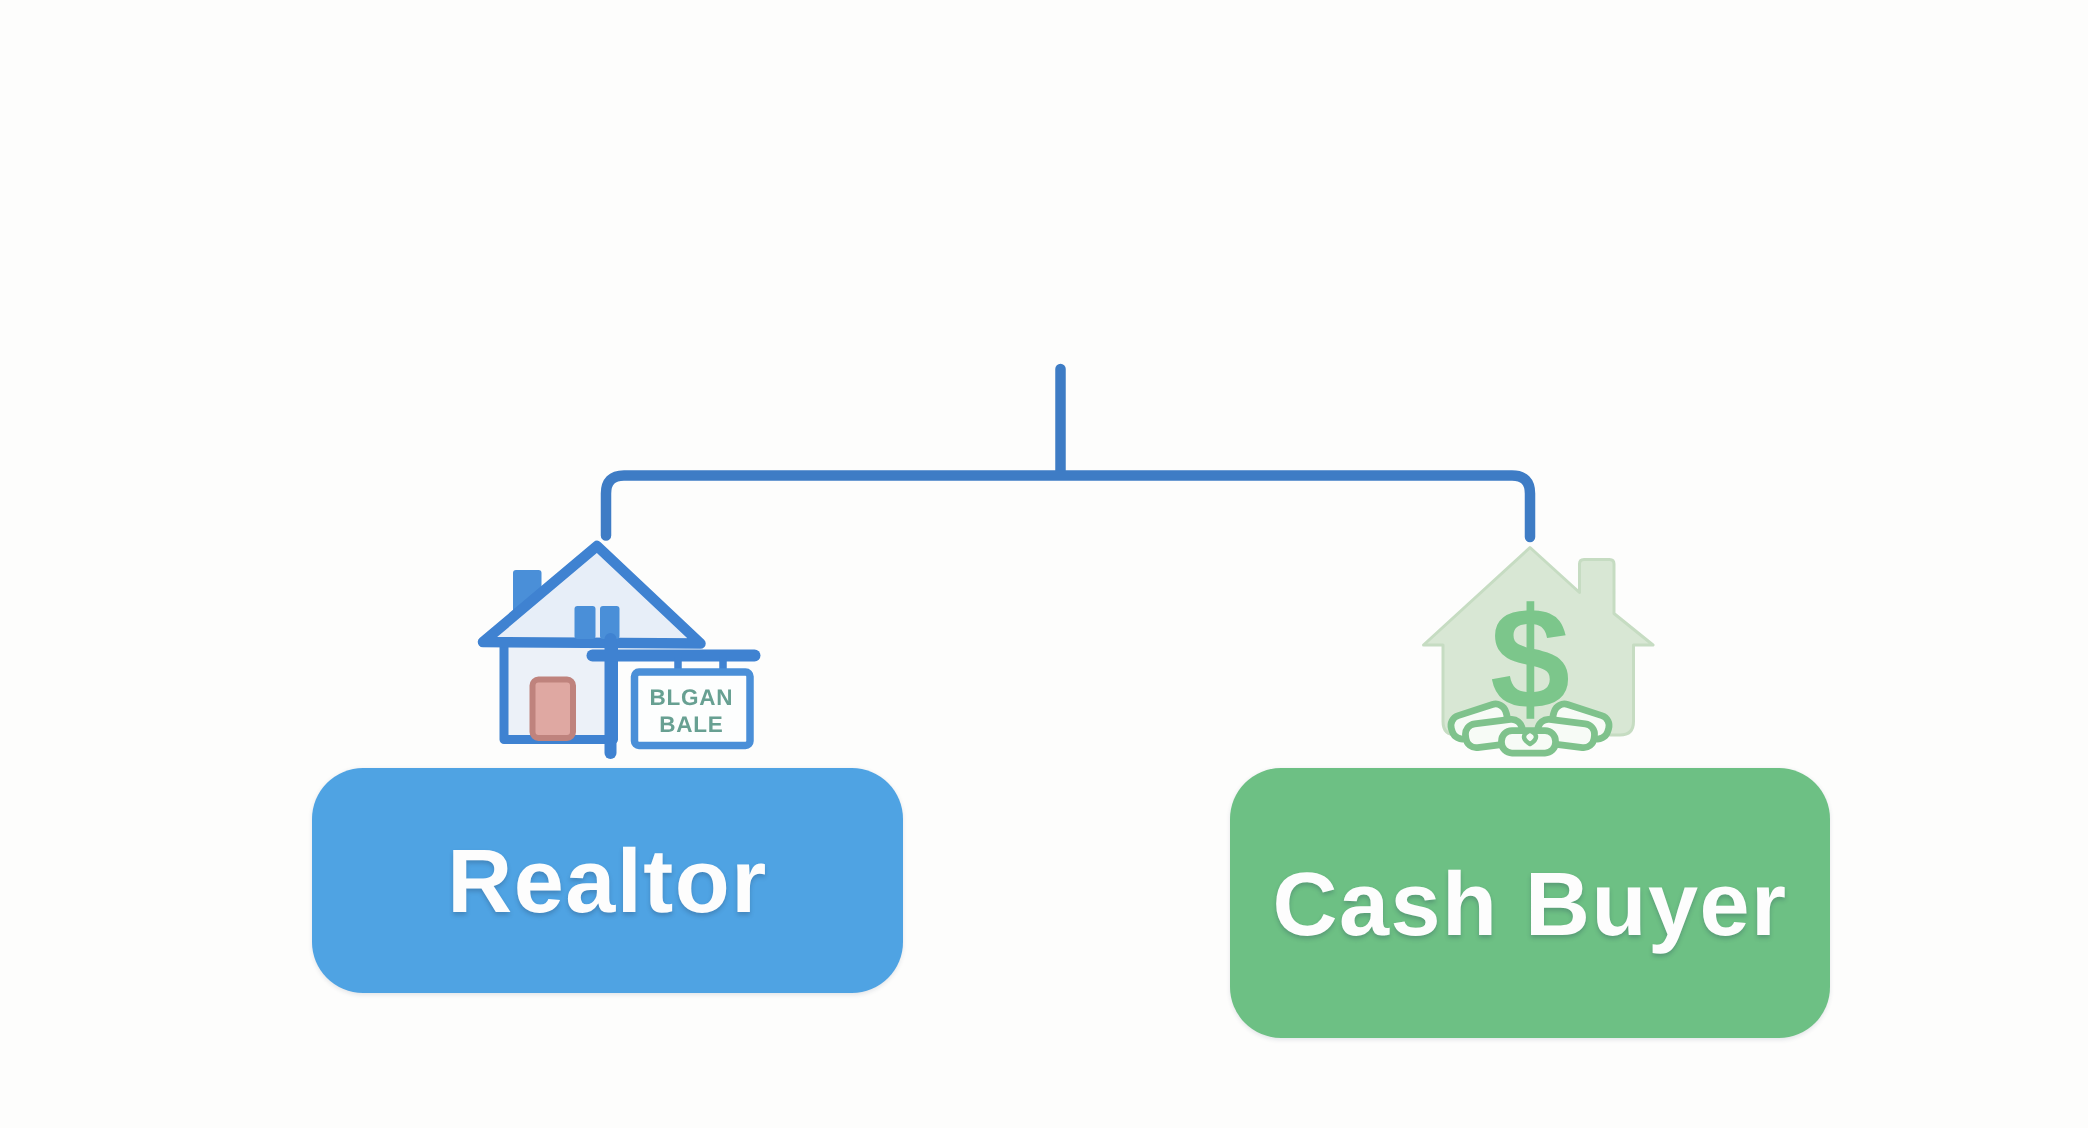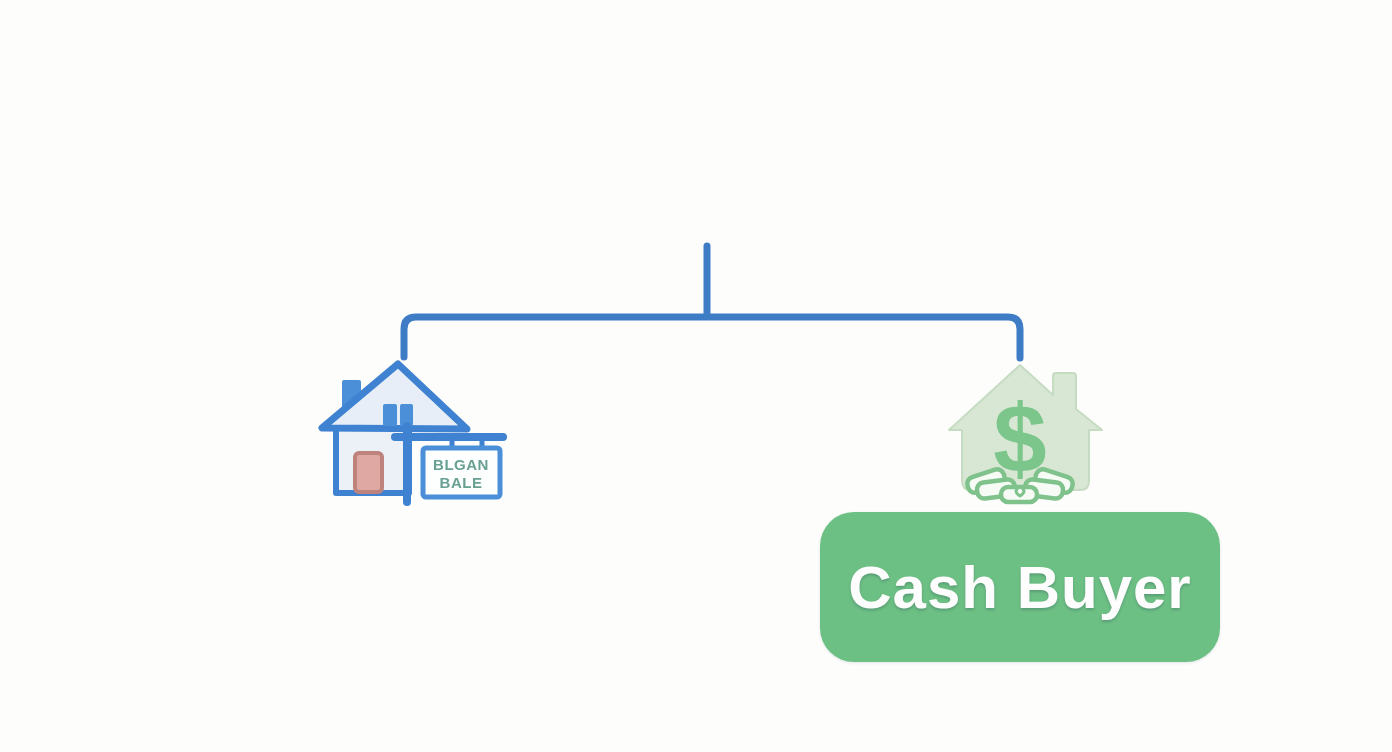--- a/index.html
+++ b/index.html
@@ -16,21 +16,21 @@
   }
   .node-root{
     left:517px;top:102px;width:384px;height:146px;
     background:#3a71b7;border-radius:30px;font-size:64px;
   }
   .node-realtor{
     left:208px;top:512px;width:394px;height:150px;
     background:#4fa3e3;border-radius:34px;font-size:60px;
   }
   .node-cash{
-    left:820px;top:512px;width:400px;height:150px;
+    left:820px;top:512px;width:400px;height:180px;
     background:#6dc084;border-radius:34px;font-size:60px;
   }
   .connector-svg{position:absolute;left:0;top:0;}
   .icon-svg{position:absolute;}
   .icon-left{left:308px;top:356px;}
   .icon-right{left:943px;top:360px;}
   .sign-text{
     font-family:"Liberation Sans","DejaVu Sans",sans-serif;
     font-weight:700;fill:#68a092;font-size:15px;letter-spacing:0.5px;
   }
@@ -83,18 +83,21 @@
     <g fill="#f7fbf6" stroke="#7fc28c" stroke-width="4.5" stroke-linejoin="round">
       <rect x="24" y="113" width="38" height="16" rx="7" transform="rotate(-18 43 121)"></rect>
       <rect x="34" y="121" width="38" height="16" rx="7" transform="rotate(-7 53 129)"></rect>
       <rect x="92" y="113" width="38" height="16" rx="7" transform="rotate(18 111 121)"></rect>
       <rect x="82" y="121" width="38" height="16" rx="7" transform="rotate(7 101 129)"></rect>
       <rect x="58" y="127" width="36" height="15" rx="7"></rect>
       <path d="M77,127 q8,4 0,9 q-8,-5 0,-9 Z" stroke-width="3"></path>
     </g>
   </svg>
 
+  <div class="node node-realtor">
+    <span>Realtor</span>
+  </div>
 
   <div class="node node-cash">
     <span>Cash Buyer</span>
   </div>
 
 </div>
 
 </body></html>

